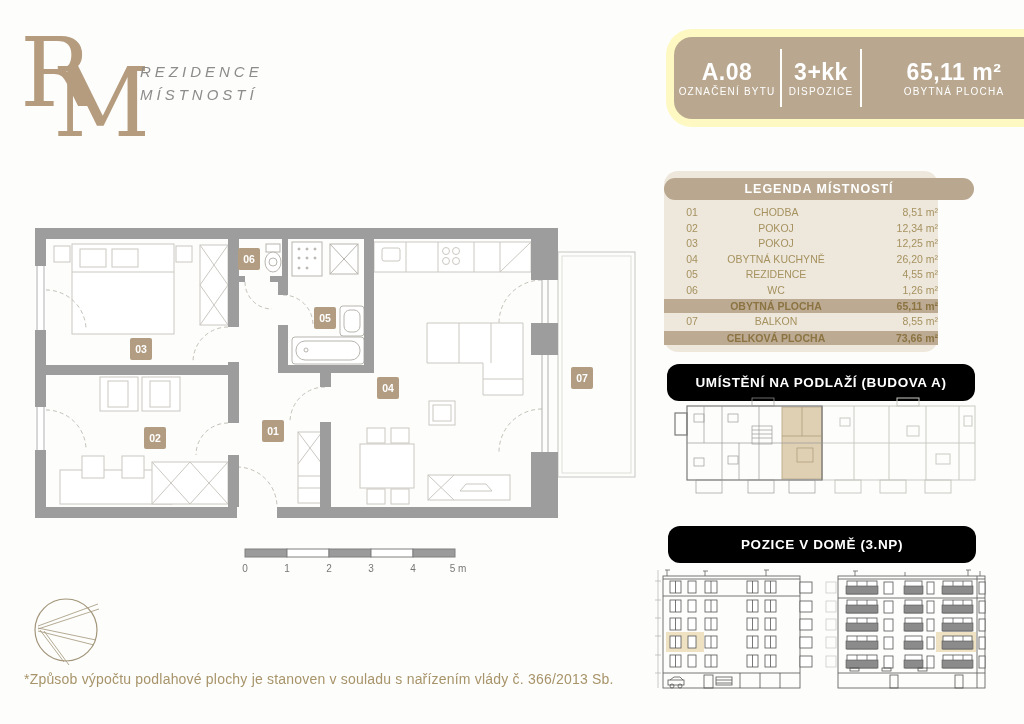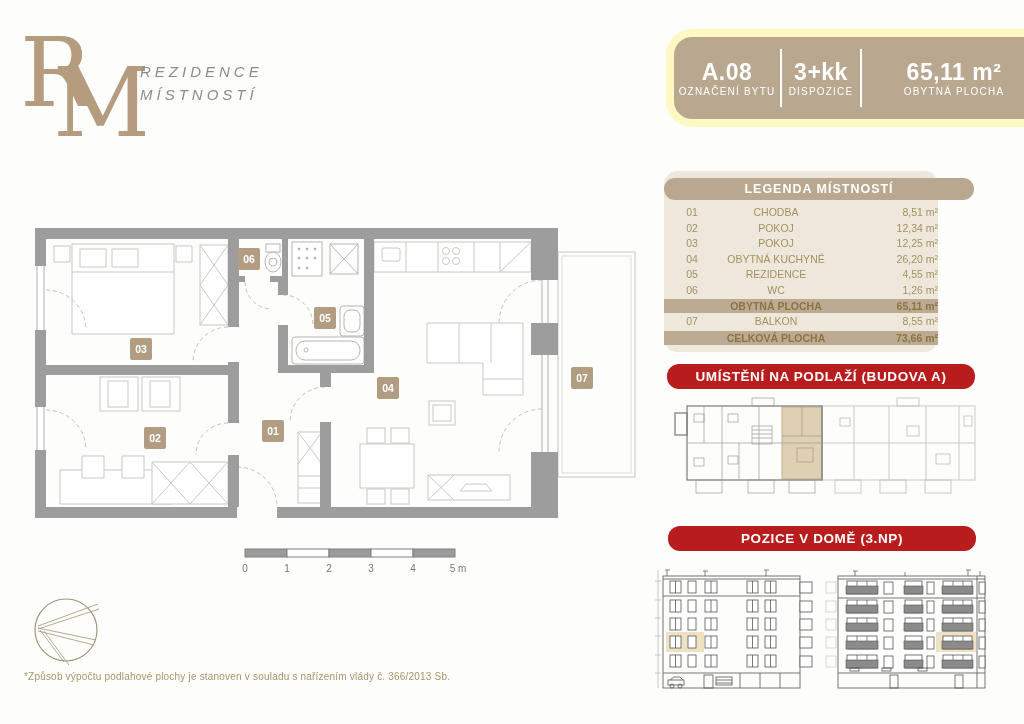--- a/index.html
+++ b/index.html
@@ -26,27 +26,27 @@
                     display:flex;align-items:center;justify-content:center;color:#fff;font-weight:bold;
                     font-size:12.5px;letter-spacing:1px;}
   #legend-rows{margin-top:5px;}
   .lg-row{display:flex;height:15.5px;line-height:15.5px;font-size:10.5px;color:#a5925f;}
   .lg-num{width:56px;text-align:center;}
   .lg-name{flex:1;text-align:center;}
   .lg-area{width:106px;text-align:right;}
   .lg-row.strip{background:#bcab92;height:14px;line-height:14px;margin:1px 0;color:#8b7342;font-weight:bold;}
 
   
-  .section-bar{width:308px;height:25px;background:#b91c1c;border-radius:12px;display:flex;align-items:center;
+  .section-bar{width:308px;height:37px;background:#000000;border-radius:12px;display:flex;align-items:center;
                justify-content:center;color:#fff;font-weight:bold;font-size:13.5px;letter-spacing:0.6px;}
   #bar-floor{left:667px;top:364px;}
   #bar-position{left:668px;top:526px;}
 
   
-  #footnote{left:24px;top:671px;font-size:10px;color:#a8946a;letter-spacing:0.2px;}
+  #footnote{left:24px;top:671px;font-size:14px;color:#a8946a;letter-spacing:0.2px;}
 </style>
 </head>
 <body>
 
 <div id="page">
 
   <svg class="abs" style="left:20px;top:14px;" width="125" height="132" viewBox="0 0 125 132">
     <text x="0" y="92" font-family="DejaVu Serif, serif" font-size="96" fill="#b59c7e">R</text>
     <text x="33" y="122" font-family="DejaVu Serif, serif" font-size="96" fill="#b59c7e">M</text>
   </svg>

